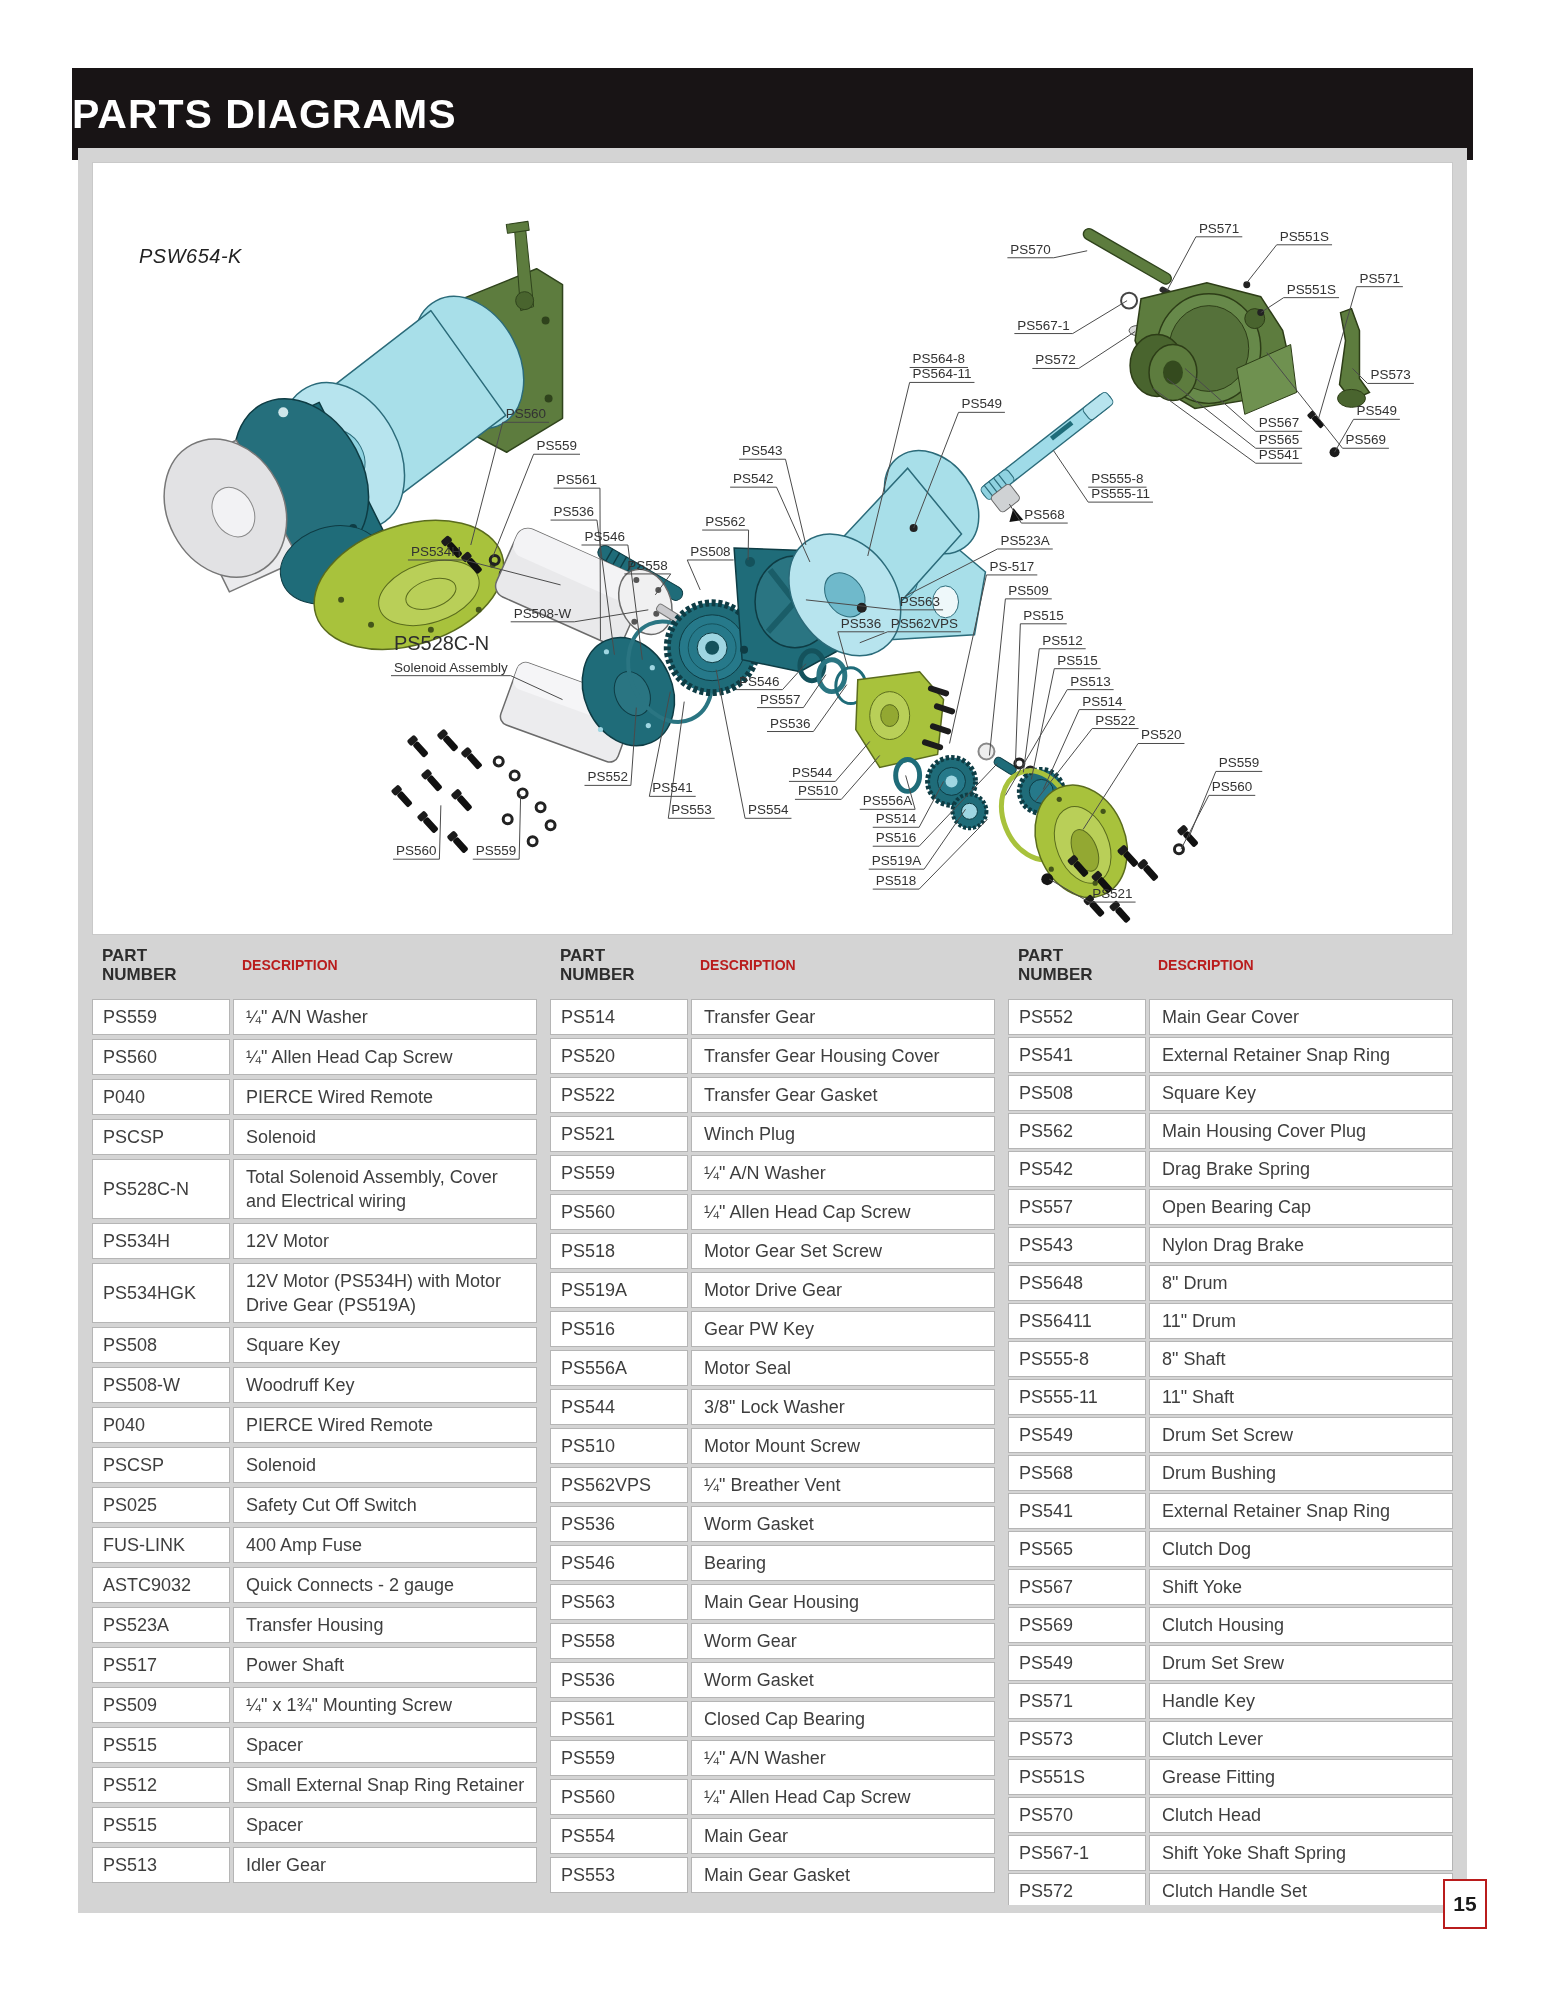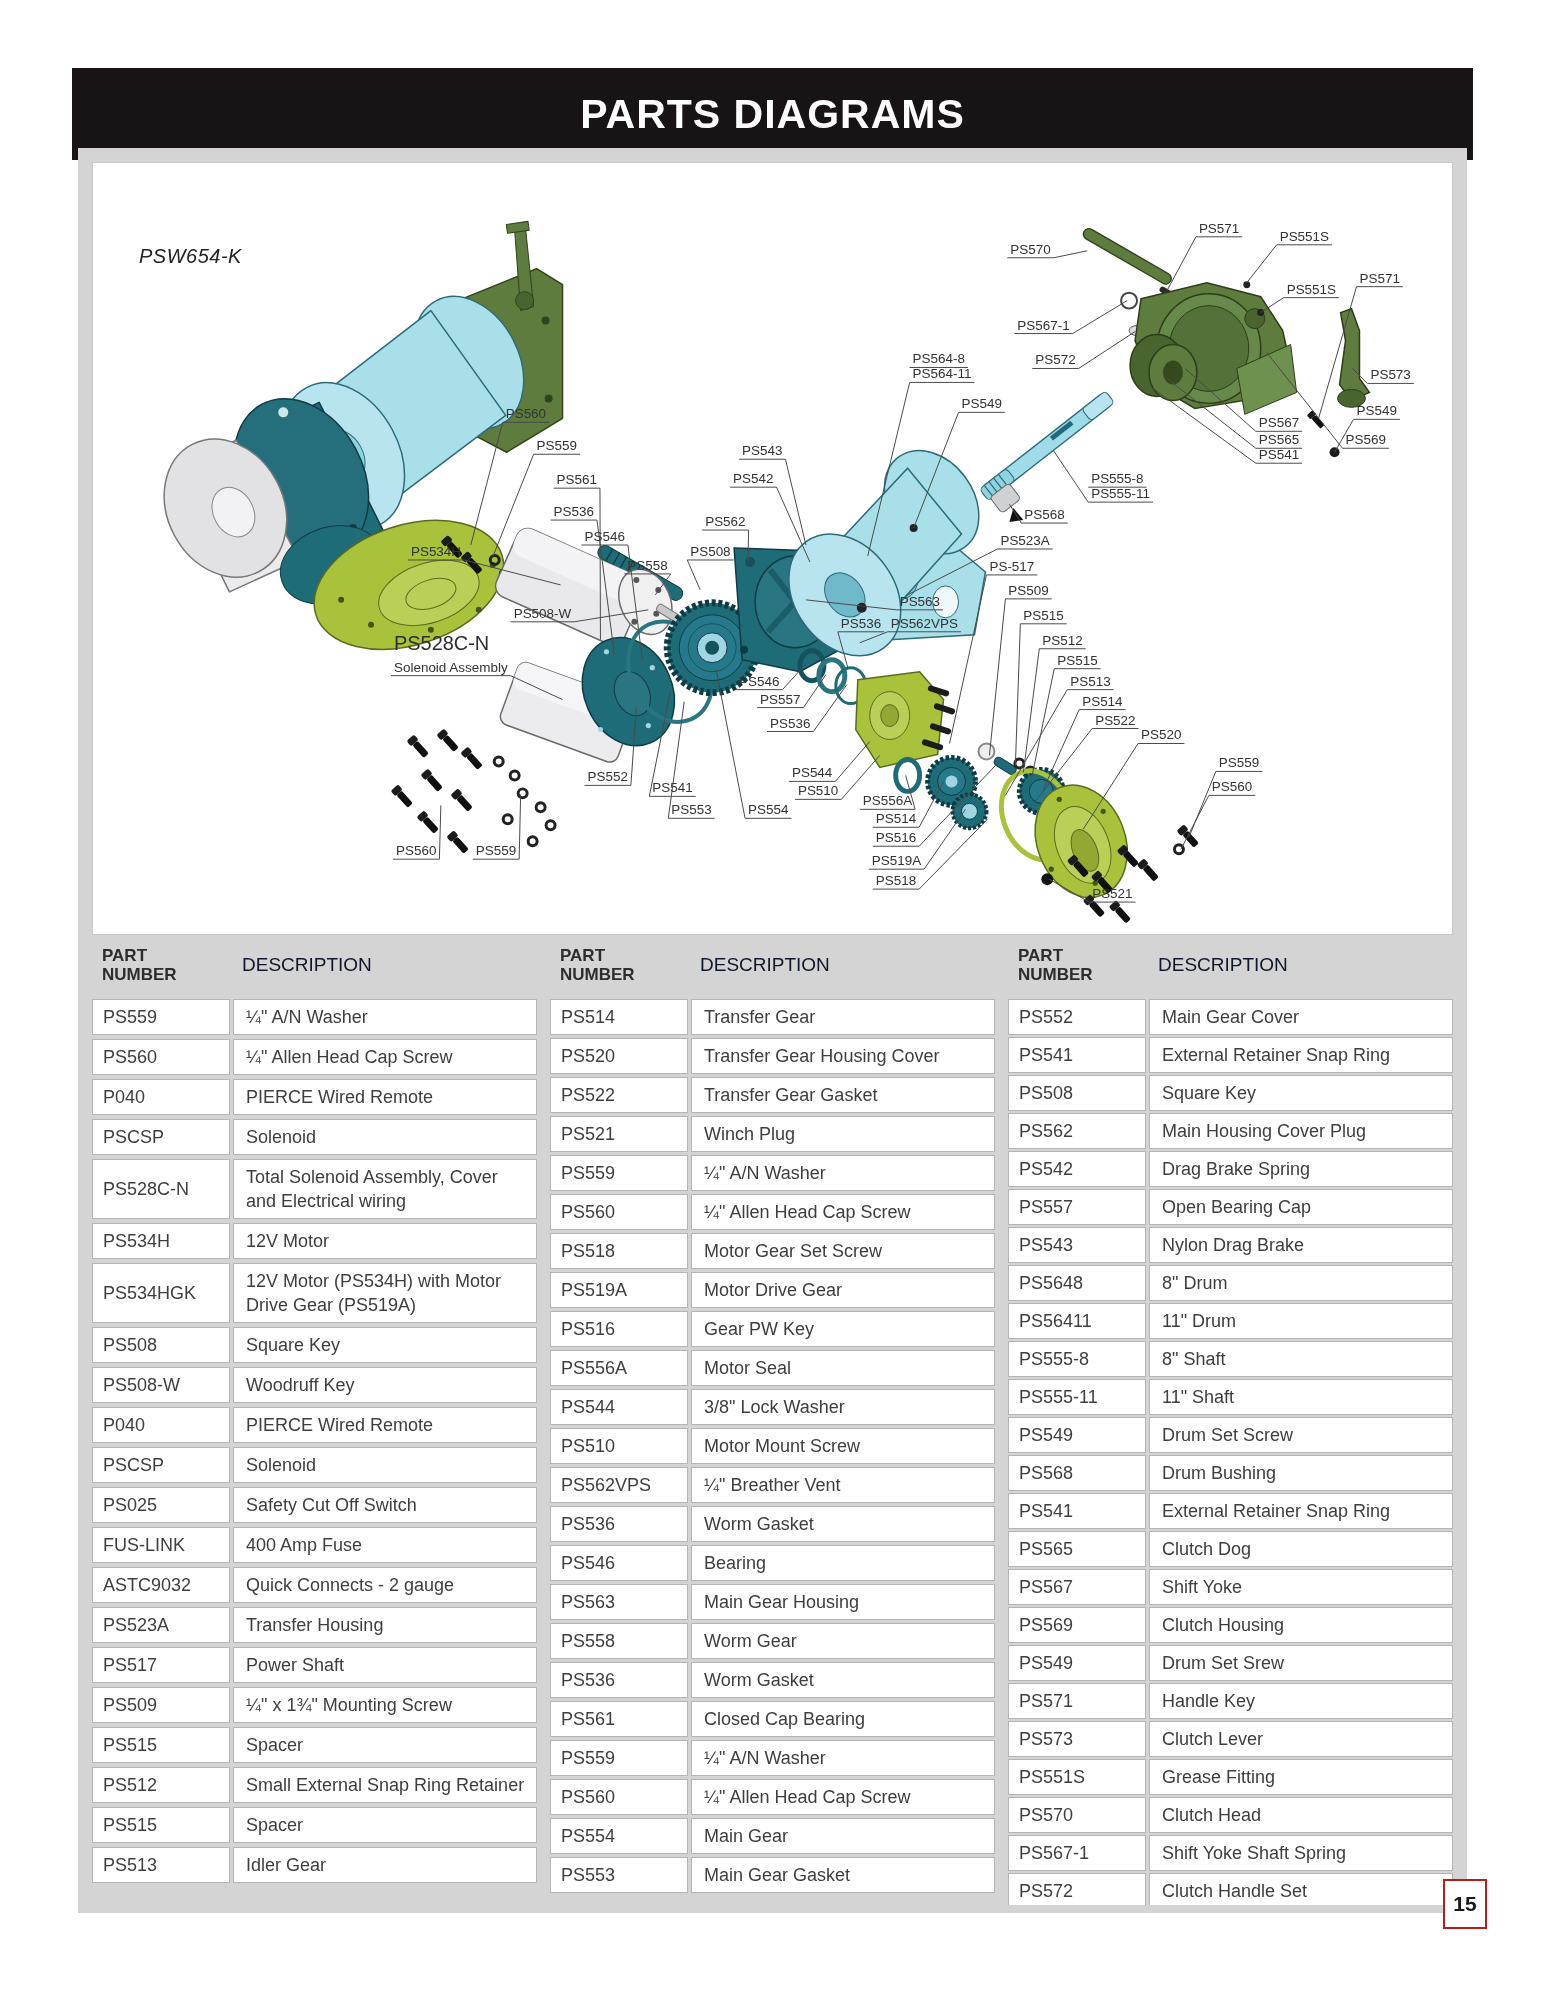--- a/index.html
+++ b/index.html
@@ -1,32 +1,32 @@
 <!DOCTYPE html>
 <html><head>
 <meta charset="utf-8">
 <style>
   html,body{margin:0;padding:0;background:#fff;}
   #page{position:relative;width:1545px;height:2000px;background:#fff;overflow:hidden;
         font-family:"Liberation Sans",sans-serif;}
   
   #titlebar{position:absolute;left:72px;top:68px;width:1401px;height:92px;background:#181415;
-            display:flex;align-items:center;justify-content:center;}
+            display:flex;align-items:center;justify-content:flex-start;}
   #titlebar span{color:#fff;font-size:41px;font-weight:bold;letter-spacing:1px;}
   
   #frame{position:absolute;left:78px;top:148px;width:1389px;height:1765px;background:#d4d4d4;overflow:hidden;}
   #diagram-box{position:absolute;left:14px;top:14px;width:1361px;height:773px;background:#fff;border:1px solid #c9c9c9;box-sizing:border-box;}
   #diagram-box svg{position:absolute;left:0;top:0;width:100%;height:100%;}
   #diagram-title{position:absolute;left:46px;top:82px;font-size:20px;font-style:italic;color:#222;letter-spacing:0.5px;}
   
   #tables{position:absolute;left:14px;top:789px;width:1361px;display:flex;gap:13px;}
   .ptable{width:445px;flex:0 0 445px;}
   .thead{display:flex;height:56px;align-items:center;margin-bottom:6px;}
   .thead .hpart{width:128px;flex:0 0 128px;padding-left:10px;font-weight:bold;font-size:17px;line-height:19px;color:#2d2d2d;white-space:pre-line;}
-  .thead .hdesc{flex:1;padding-left:12px;font-weight:normal;font-size:19px;color:#0f172a;}
+  .thead .hdesc{flex:1;padding-left:12px;font-weight:bold;font-size:14px;color:#b91c1c;}
   .trow{display:flex;gap:3px;}
   .t1 .trow{margin-bottom:4px;}
   .t2 .trow{margin-bottom:3px;}
   .t3 .trow{margin-bottom:2px;}
   .cell{background:#fff;border:1px solid #b5b5b5;box-sizing:border-box;
         font-size:18px;line-height:24px;color:#3e3e3e;display:flex;align-items:center;}
   .cpart{width:138px;flex:0 0 138px;padding:5px 4px 5px 10px;}
   .cdesc{flex:1;padding:5px 8px 5px 12px;}
   #bottomband{position:absolute;left:0;bottom:0;width:100%;height:8px;background:#d4d4d4;z-index:5;}
   

